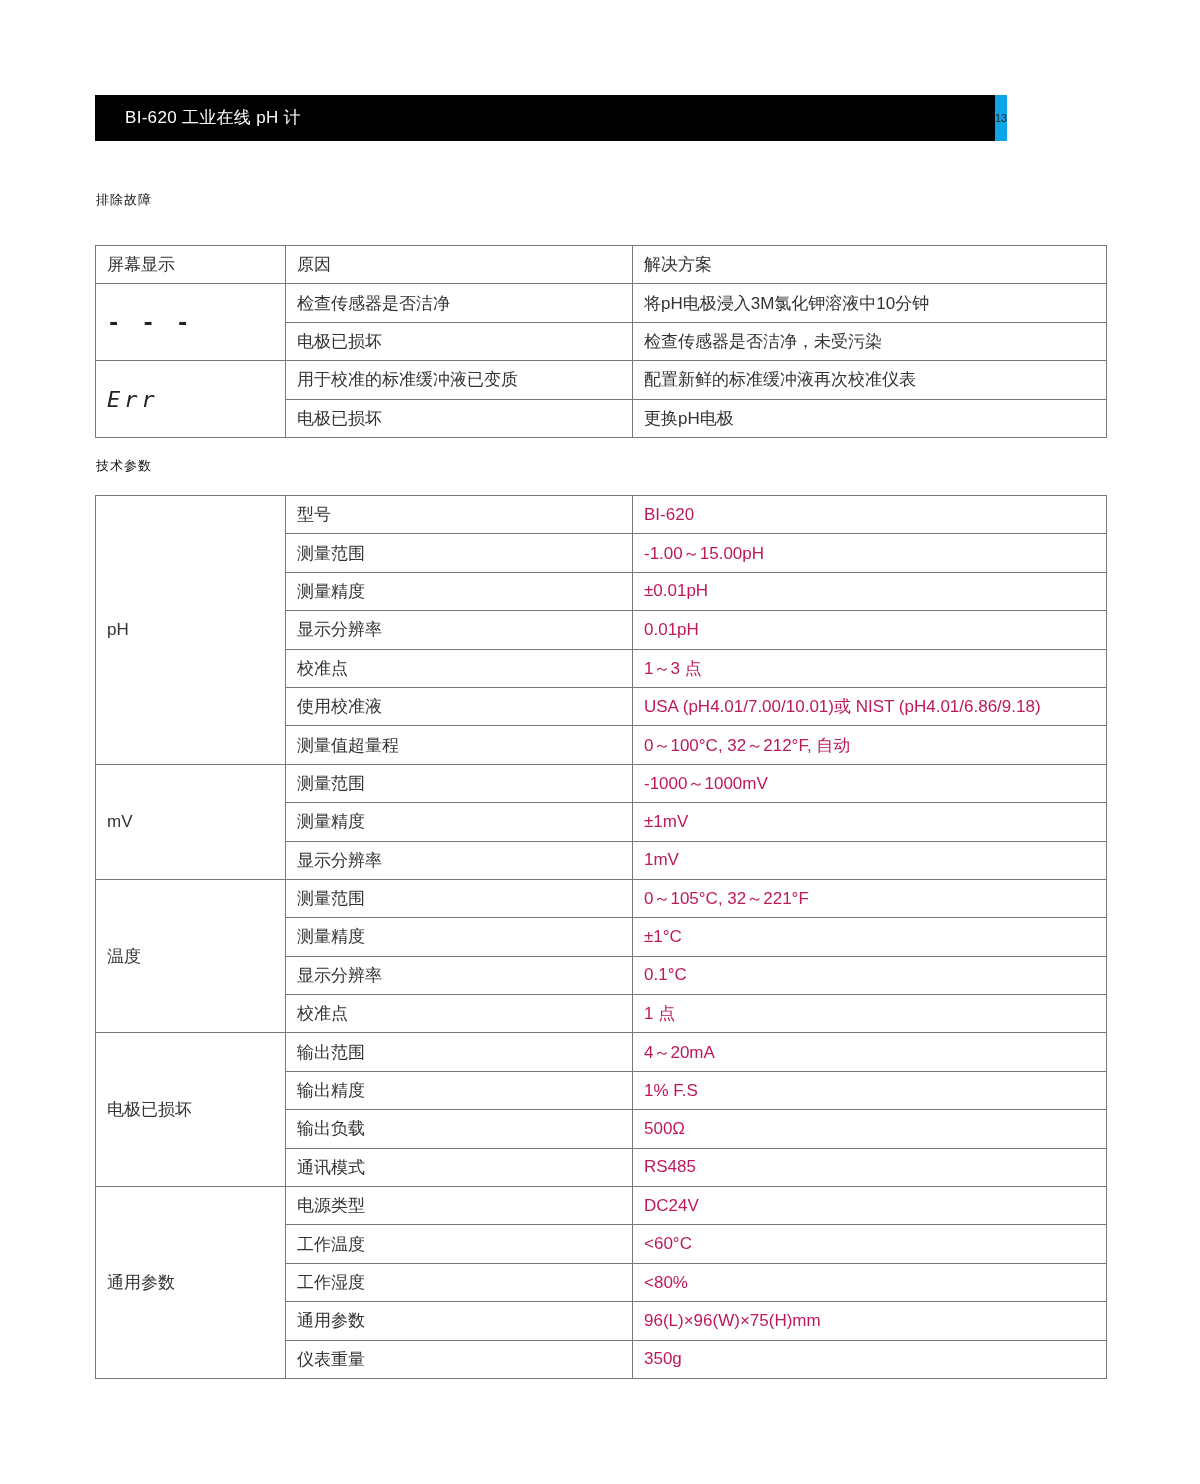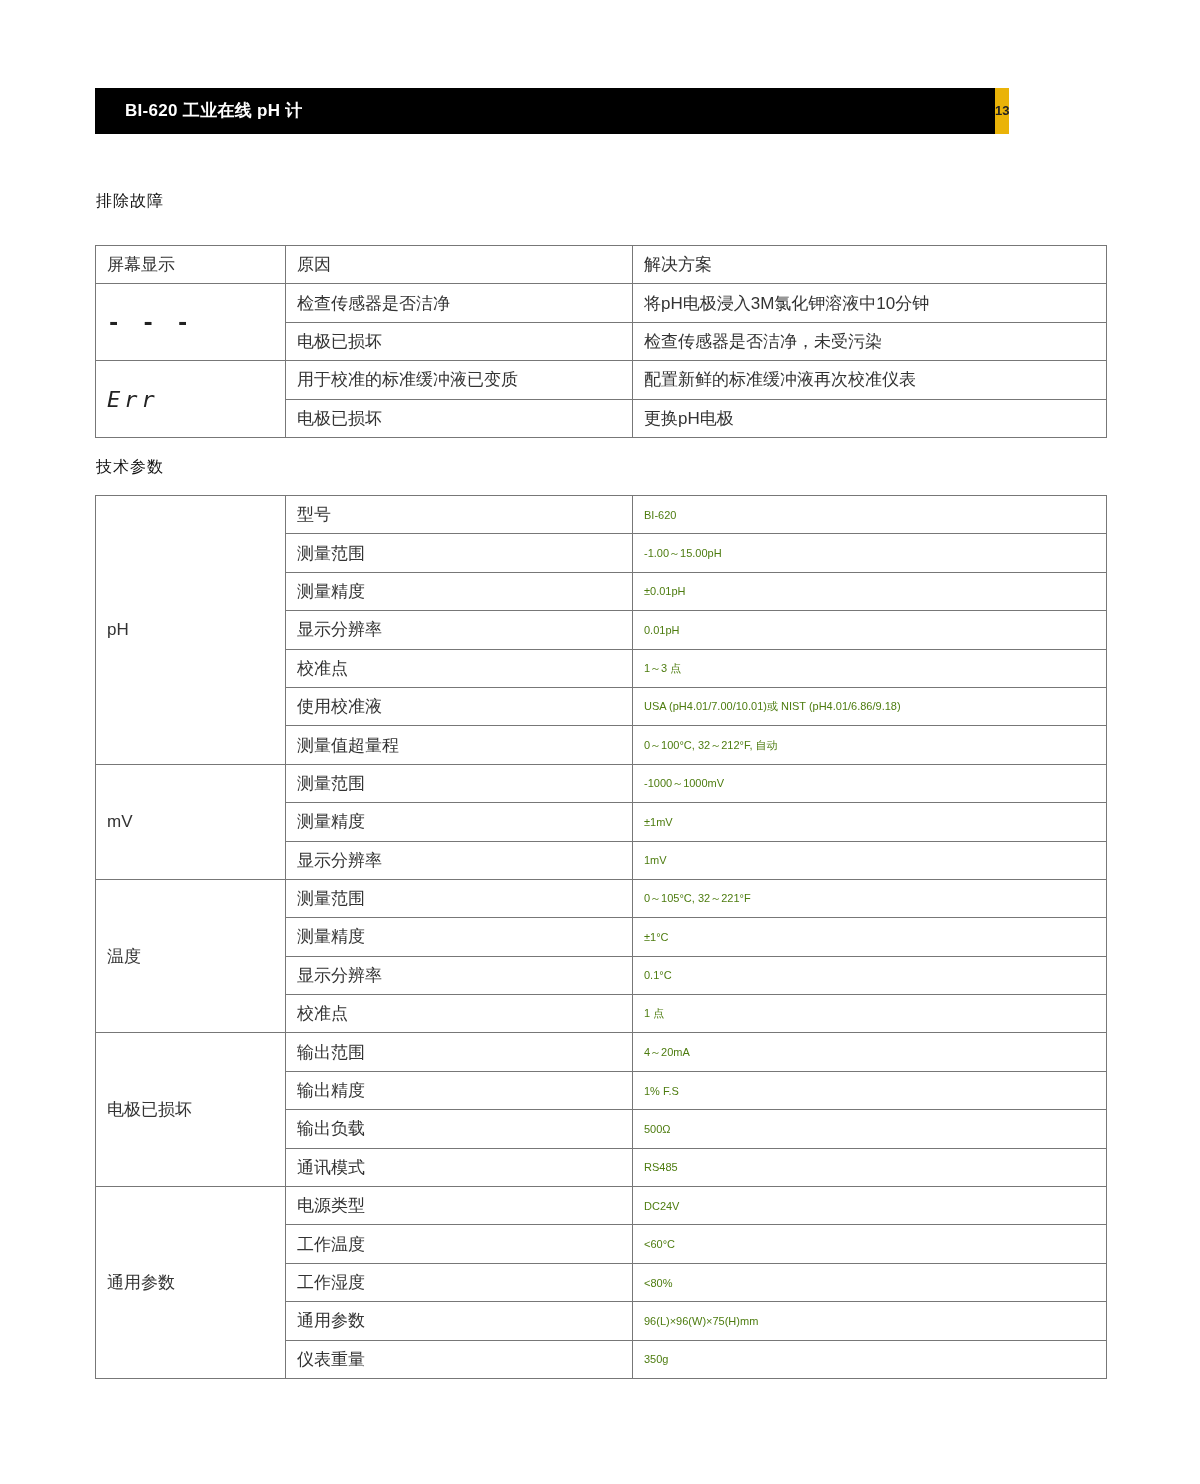--- a/index.html
+++ b/index.html
@@ -1,23 +1,23 @@
 <!DOCTYPE html>
 <html><head>
 <meta charset="utf-8">
 <style>
   html, body { margin:0; padding:0; background:#ffffff; }
   body { width:1200px; height:1484px; position:relative; font-family:"Liberation Sans","DejaVu Sans",sans-serif; color:#222; }
-  .header { position:absolute; left:95px; top:88px; width:902px; height:46px; display:flex;font-weight:bold; }
+  .header { position:absolute; left:95px; top:95px; width:902px; height:46px; display:flex; }
   .header-title { background:#000; color:#fff; flex:0 0 900px; font-size:17px; line-height:46px; padding-left:30px; box-sizing:border-box; letter-spacing:0.3px; }
-  .header-page { background:#eab308; color:#222; flex:1; font-size:13px; line-height:46px; text-align:center; }
-  .section-title { position:absolute; left:96px; font-size:16px; color:#111; letter-spacing:1px; }
+  .header-page { background:#0ea5e9; color:#222; flex:1; font-size:11px; line-height:46px; text-align:center; }
+  .section-title { position:absolute; left:96px; font-size:13px; color:#111; letter-spacing:1px; }
   table { position:absolute; left:95px; border-collapse:collapse; table-layout:fixed; width:1011px; }
   td { border:1px solid #777; font-size:17px; color:#333; padding:0 0 0 11px; vertical-align:middle; white-space:nowrap; }
-  td.val { font-size:11px; color:#4d7c0f; }
+  td.val { font-size:17px; color:#be185d; }
   .t1 td { height:37.4px; }
   .t2 td { height:37.4px; }
   .display-code { font-family:"DejaVu Sans Mono",monospace; font-size:22px; font-style:italic; color:#222; letter-spacing:4px; }
 </style>
 </head>
 <body>
 
 <div class="header">
   <div class="header-title">BI-620 工业在线 pH 计</div>
   <div class="header-page">13</div>

